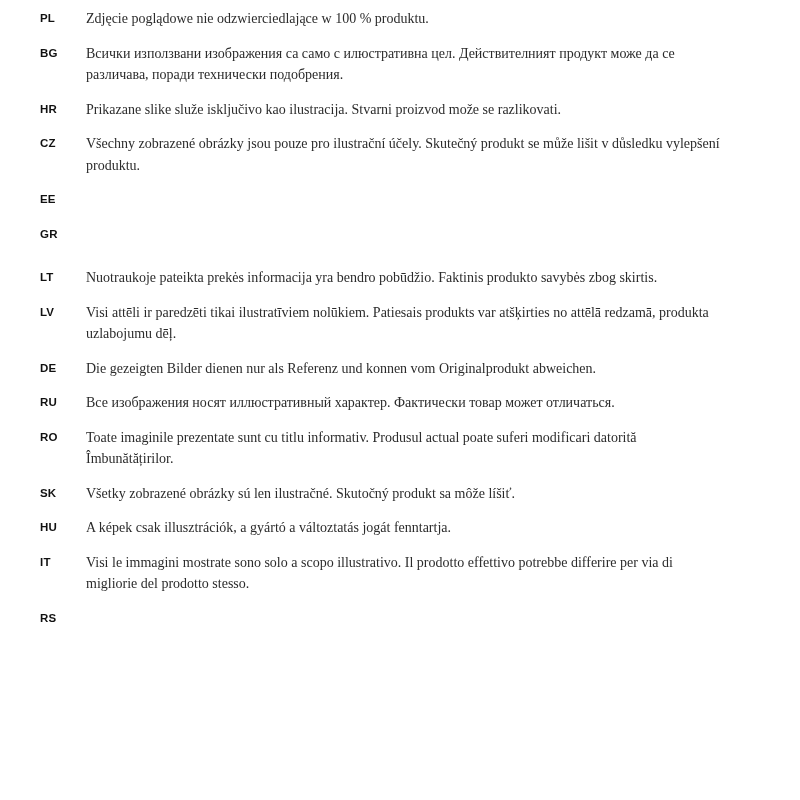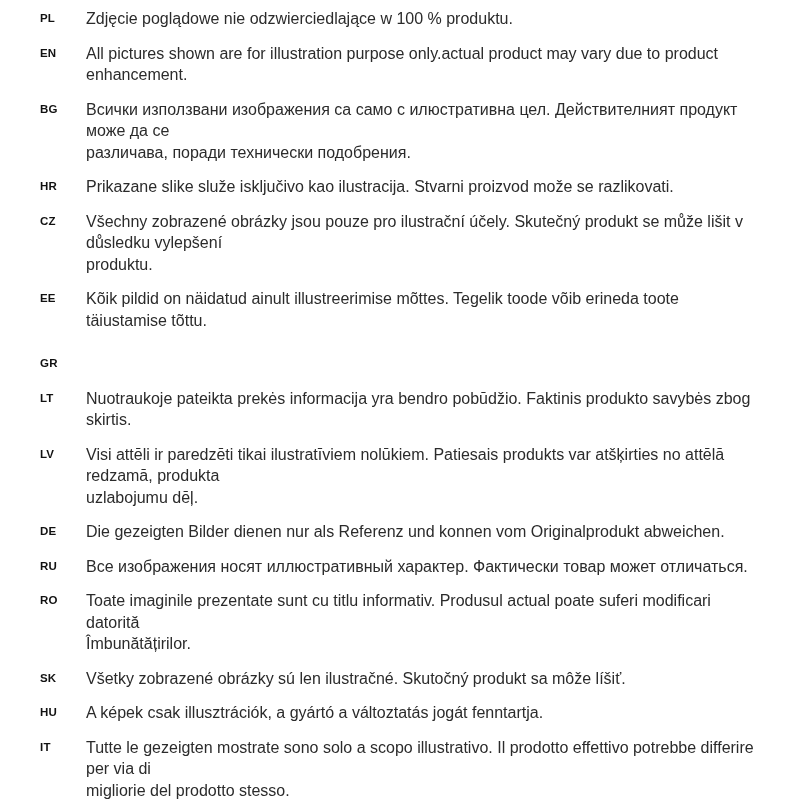--- a/index.html
+++ b/index.html
@@ -36,61 +36,57 @@
     flex: 0 0 46px;
     font-weight: bold;
     font-size: 11.5px;
     line-height: 21.5px;
     color: var(--code-color, #111111);
     letter-spacing: 0.2px;
   }
   .text {
     margin: 0;
     max-width: 676px;
-    font-size: 16px;
+    font-size: 14px;
     line-height: 21.5px;
     white-space: pre-line;
     color: var(--text-color, #2b2b2b);
+    font-family: Liberation Serif, serif;
   }
 </style>
 </head>
 <body>
 
 <div class="page">
   <div class="disclaimer-list">
   <div class="row">
     <span class="code">PL</span>
     <p class="text">Zdjęcie poglądowe nie odzwierciedlające w 100 % produktu.</p>
   </div>
 
-  <div class="row">
-    <span class="code">EN</span>
-    <p class="text">All pictures shown are for illustration purpose only.actual product may vary due to product enhancement.</p>
-  </div>
 
   <div class="row">
     <span class="code">BG</span>
     <p class="text">Всички използвани изображения са само с илюстративна цел. Действителният продукт може да се
 различава, поради технически подобрения.</p>
   </div>
 
   <div class="row">
     <span class="code">HR</span>
     <p class="text">Prikazane slike služe isključivo kao ilustracija. Stvarni proizvod može se razlikovati.</p>
   </div>
 
   <div class="row">
     <span class="code">CZ</span>
     <p class="text">Všechny zobrazené obrázky jsou pouze pro ilustrační účely. Skutečný produkt se může lišit v důsledku vylepšení
 produktu.</p>
   </div>
 
   <div class="row">
     <span class="code">EE</span>
-    <p class="text">Kõik pildid on näidatud ainult illustreerimise mõttes. Tegelik toode võib erineda toote täiustamise tõttu.</p>
   </div>
 
   <div class="row">
     <span class="code">GR</span>
   </div>
 
   <div class="row">
     <span class="code">LT</span>
     <p class="text">Nuotraukoje pateikta prekės informacija yra bendro pobūdžio. Faktinis produkto savybės zbog skirtis.</p>
   </div>
@@ -125,21 +121,21 @@
 
 
 
   <div class="row">
     <span class="code">HU</span>
     <p class="text">A képek csak illusztrációk, a gyártó a változtatás jogát fenntartja.</p>
   </div>
 
   <div class="row">
     <span class="code">IT</span>
-    <p class="text">Tutte le gezeigten mostrate sono solo a scopo illustrativo. Il prodotto effettivo potrebbe differire per via di
+    <p class="text">Visi le immagini mostrate sono solo a scopo illustrativo. Il prodotto effettivo potrebbe differire per via di
 migliorie del prodotto stesso.</p>
   </div>
 
   <div class="row">
     <span class="code">RS</span>
   </div>
 </div>
 </div>
 
 </body></html>

